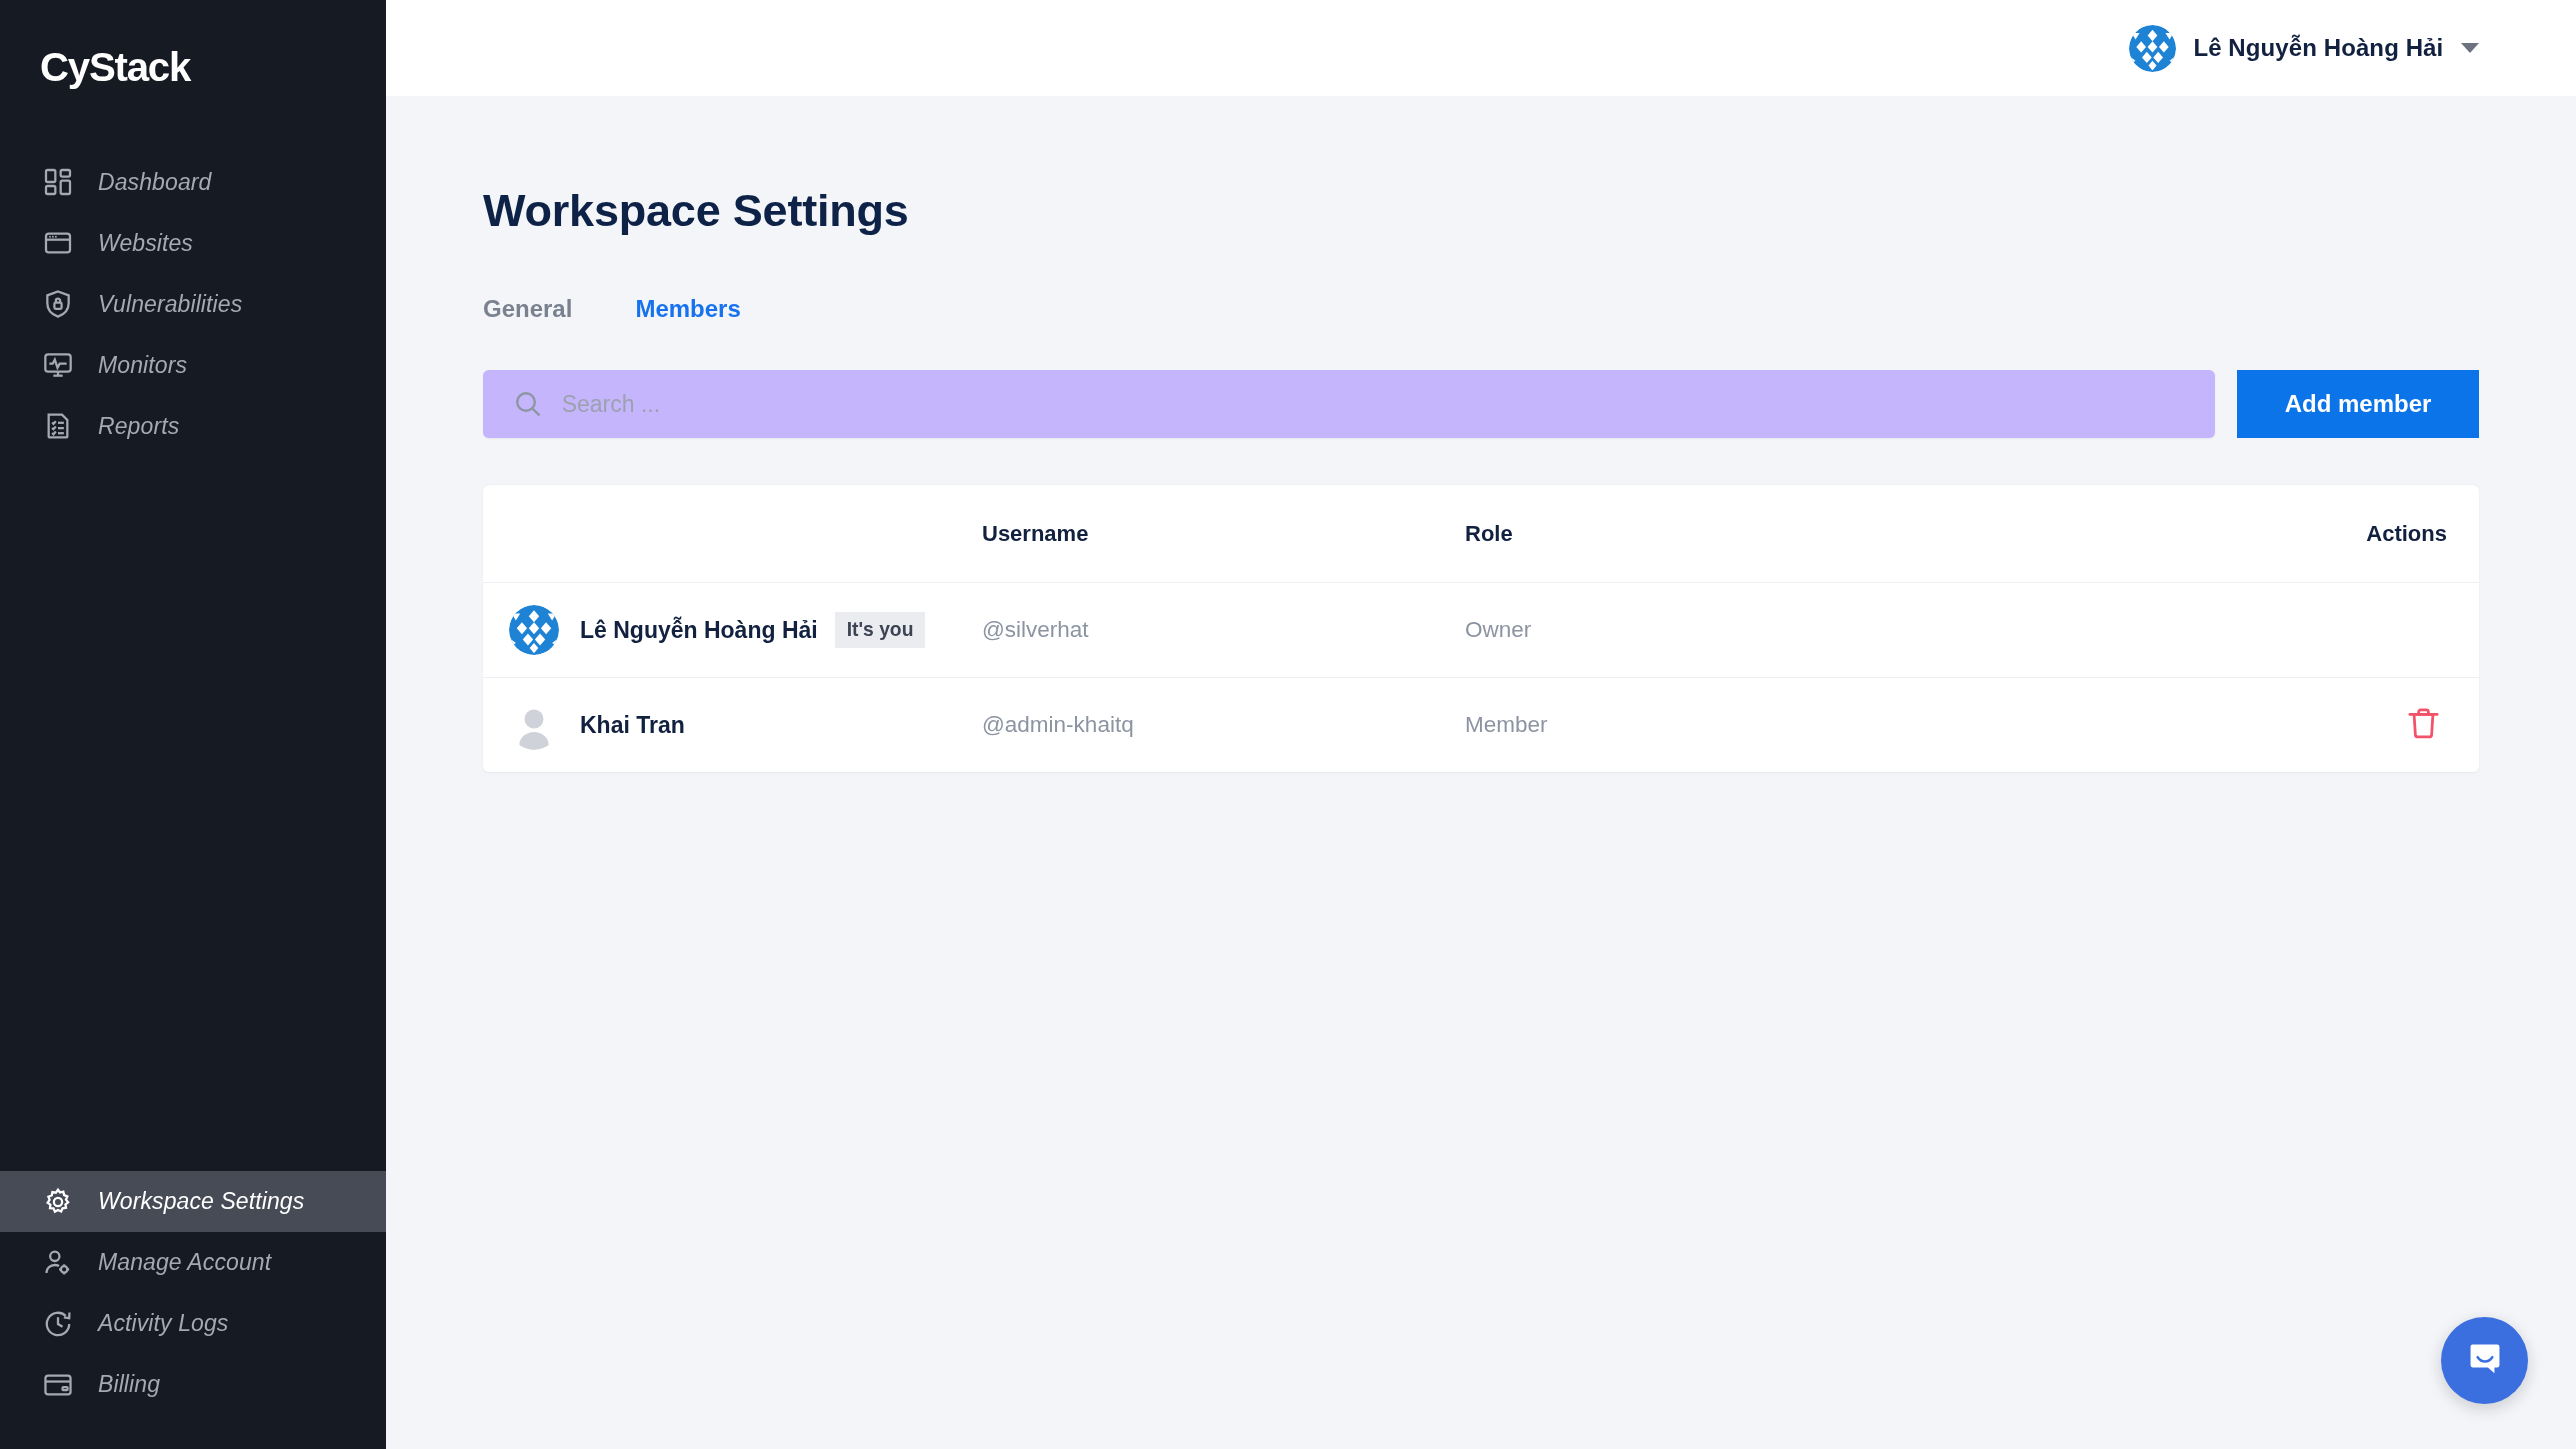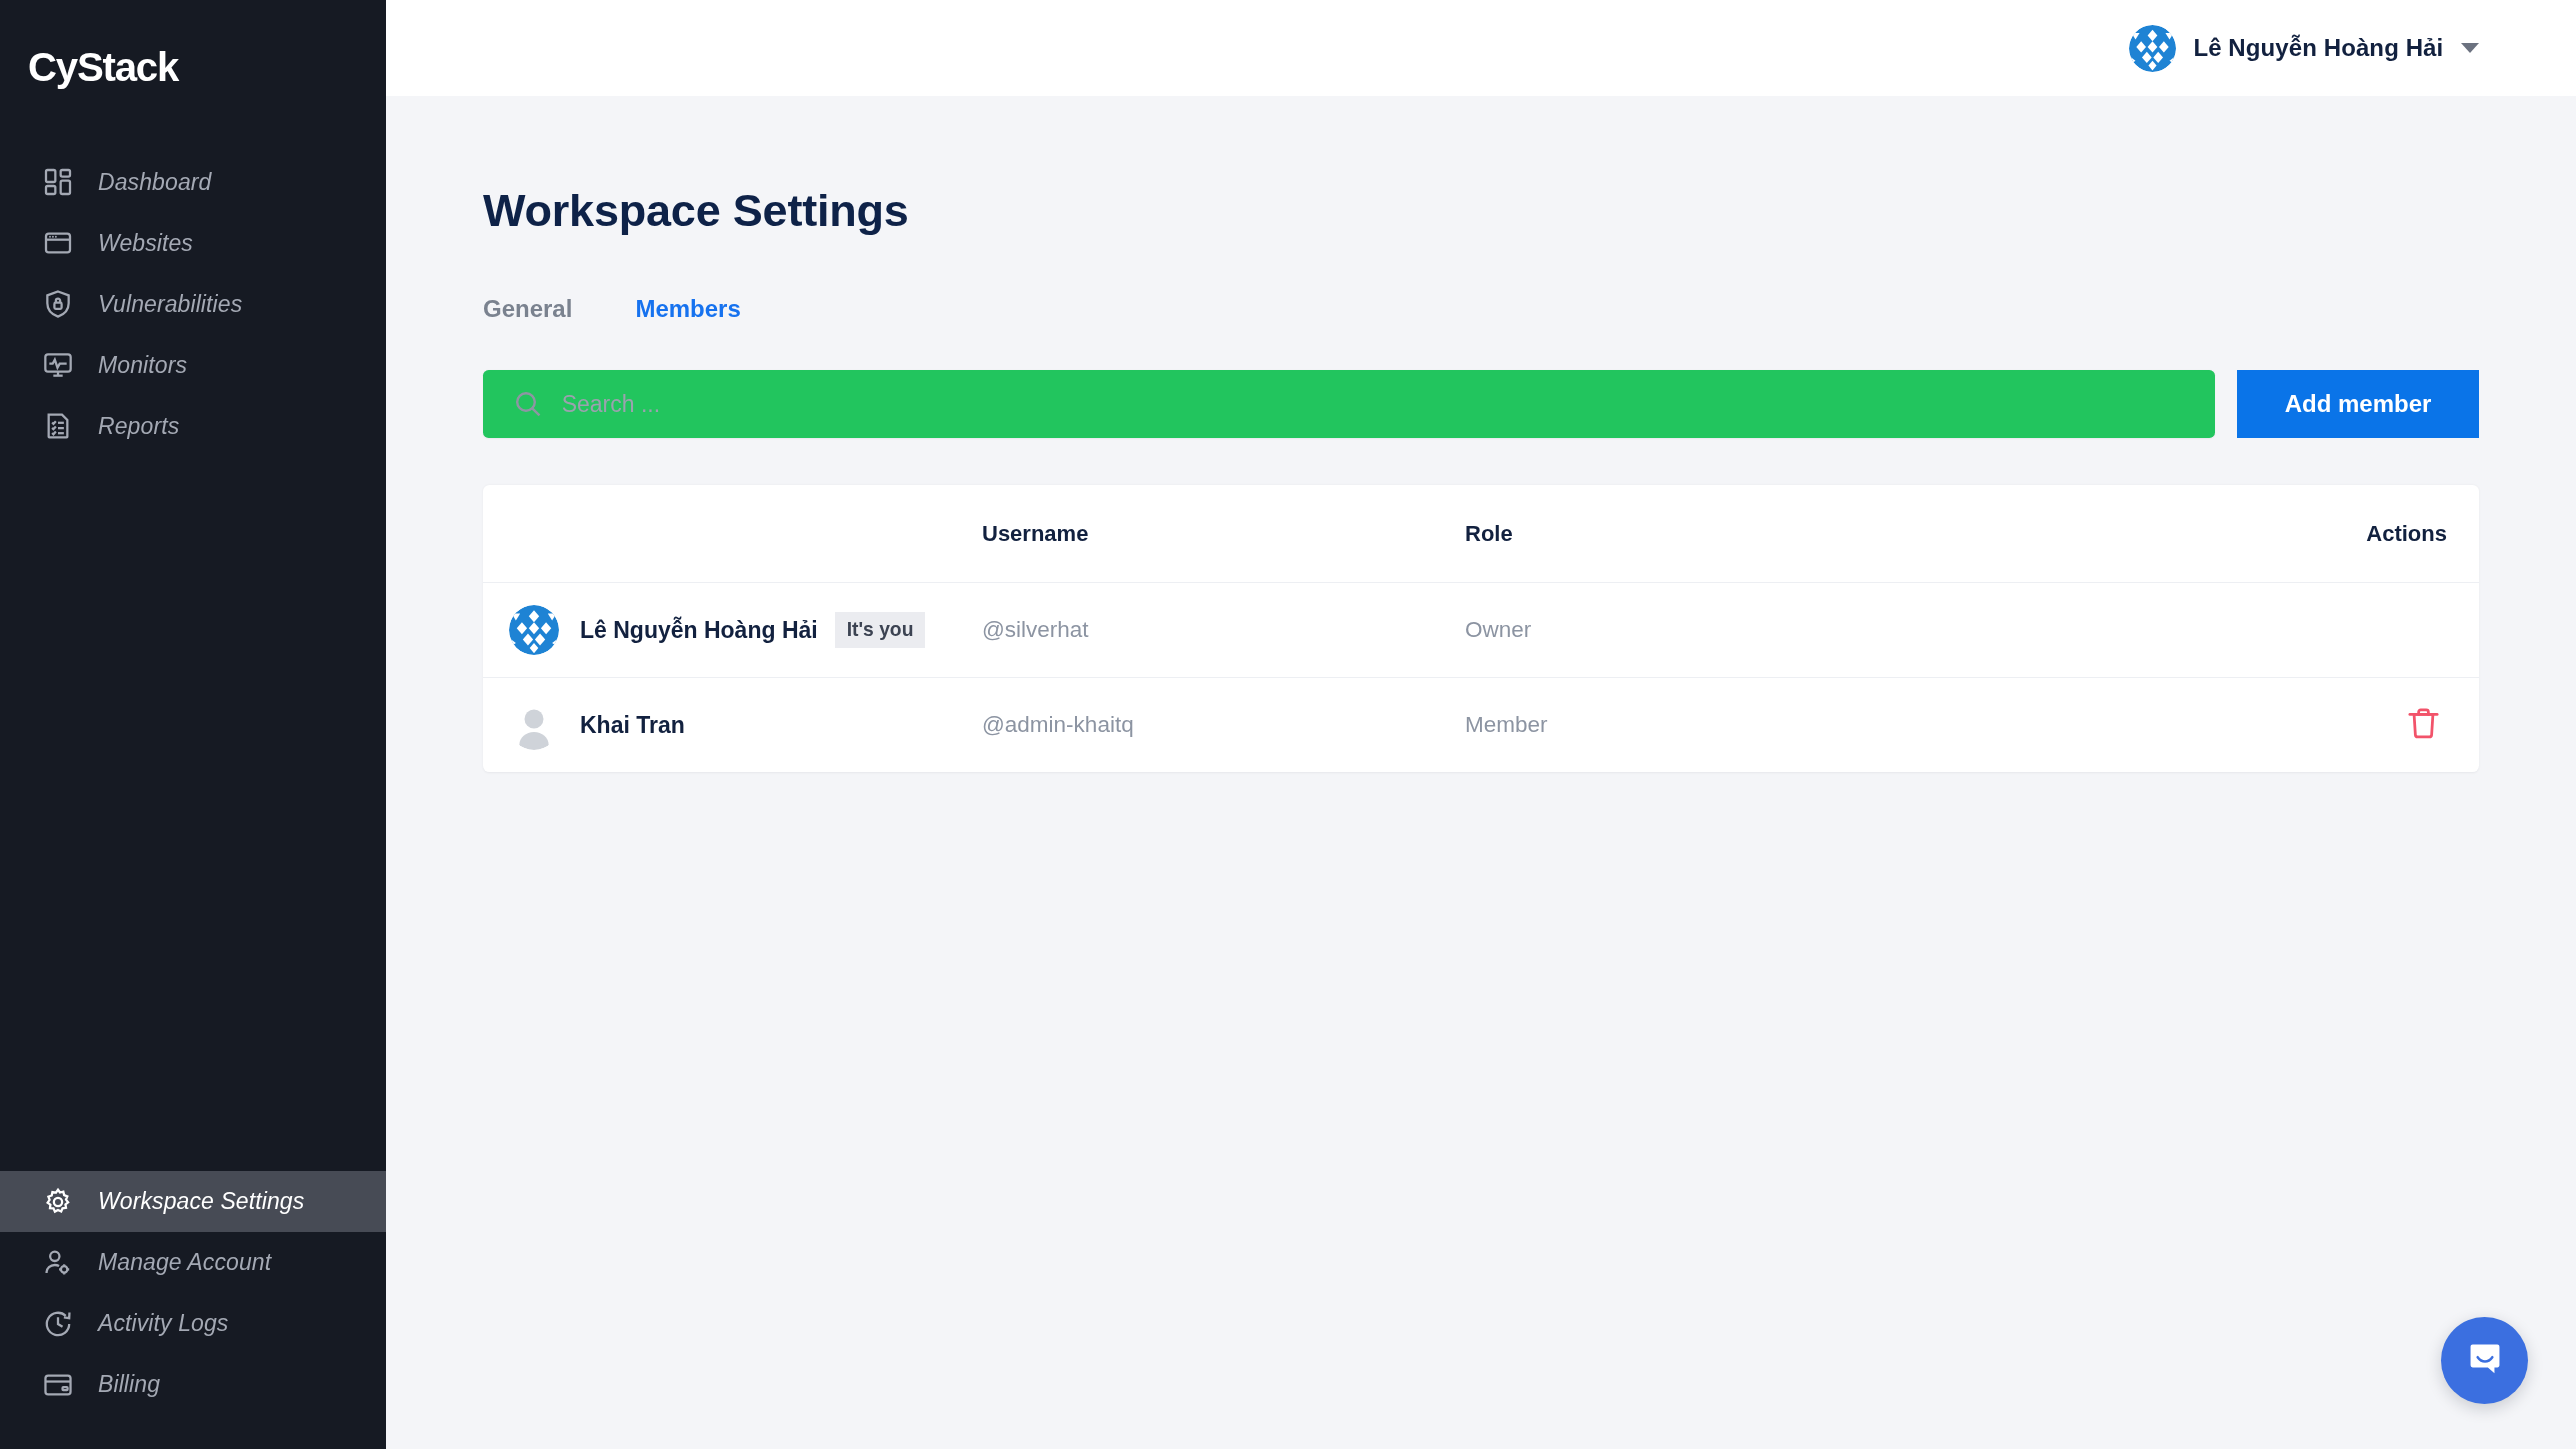--- a/index.html
+++ b/index.html
@@ -15,21 +15,21 @@
   #sidebar {
     width: 386px; height: 1449px;
     background: #161A23;
     flex: 0 0 386px;
     position: relative;
     display: flex; flex-direction: column;
   }
   .brand {
     height: 137px;
     display: flex; align-items: center;
-    padding-left: 28px;
+    padding-left: 40px;
   }
   .brand svg { display: block; }
   .nav-top { margin-top: 14.5px; }
   .nav-bottom { position: absolute; bottom: 0; left: 0; width: 386px; padding-bottom: 34px; }
   .nav-item {
     display: flex; align-items: center;
     height: 61px;
     padding-left: 40px;
     color: #A4A9B4;
     font-size: 23px;
@@ -81,21 +81,21 @@
   }
   .tabs { display: flex; margin-top: 58px; }
   .tab {
     font-size: 24px; font-weight: bold; color: #7A828F;
     margin-right: 63px; cursor: pointer; user-select: none;
   }
   .tab.active { color: #1672EF; }
 
   .toolbar { display: flex; margin-top: 47px; align-items: stretch; }
   .search-box {
-    flex: 1 1 auto; height: 68px; background: #22c55e;
+    flex: 1 1 auto; height: 68px; background: #c4b5fd;
     border-radius: 5.6px; display: flex; align-items: center;
     padding-left: 29px; box-shadow: 0 0.8px 1.6px rgba(16,24,40,.05);
   }
   .search-box .mag { width: 32px; height: 32px; flex: 0 0 32px; margin-right: 17.7px; }
   .search-input {
     border: none; outline: none; background: transparent;
     font-family: "Liberation Sans", sans-serif;
     font-size: 23px; color: #2B3445; width: 100%;
   }
   .search-input::placeholder { color: #9BA2AE; }

